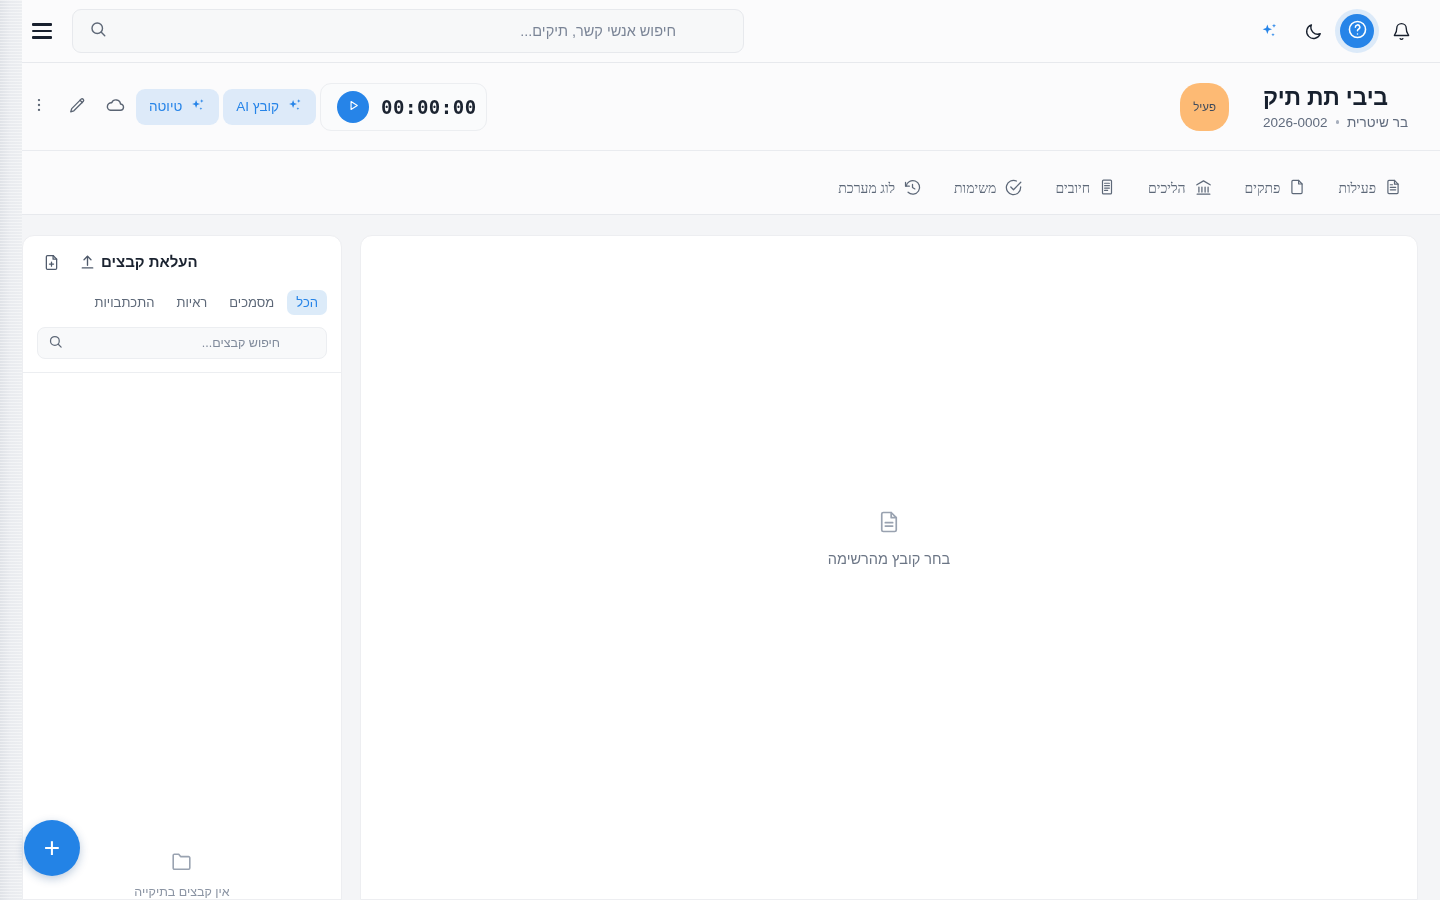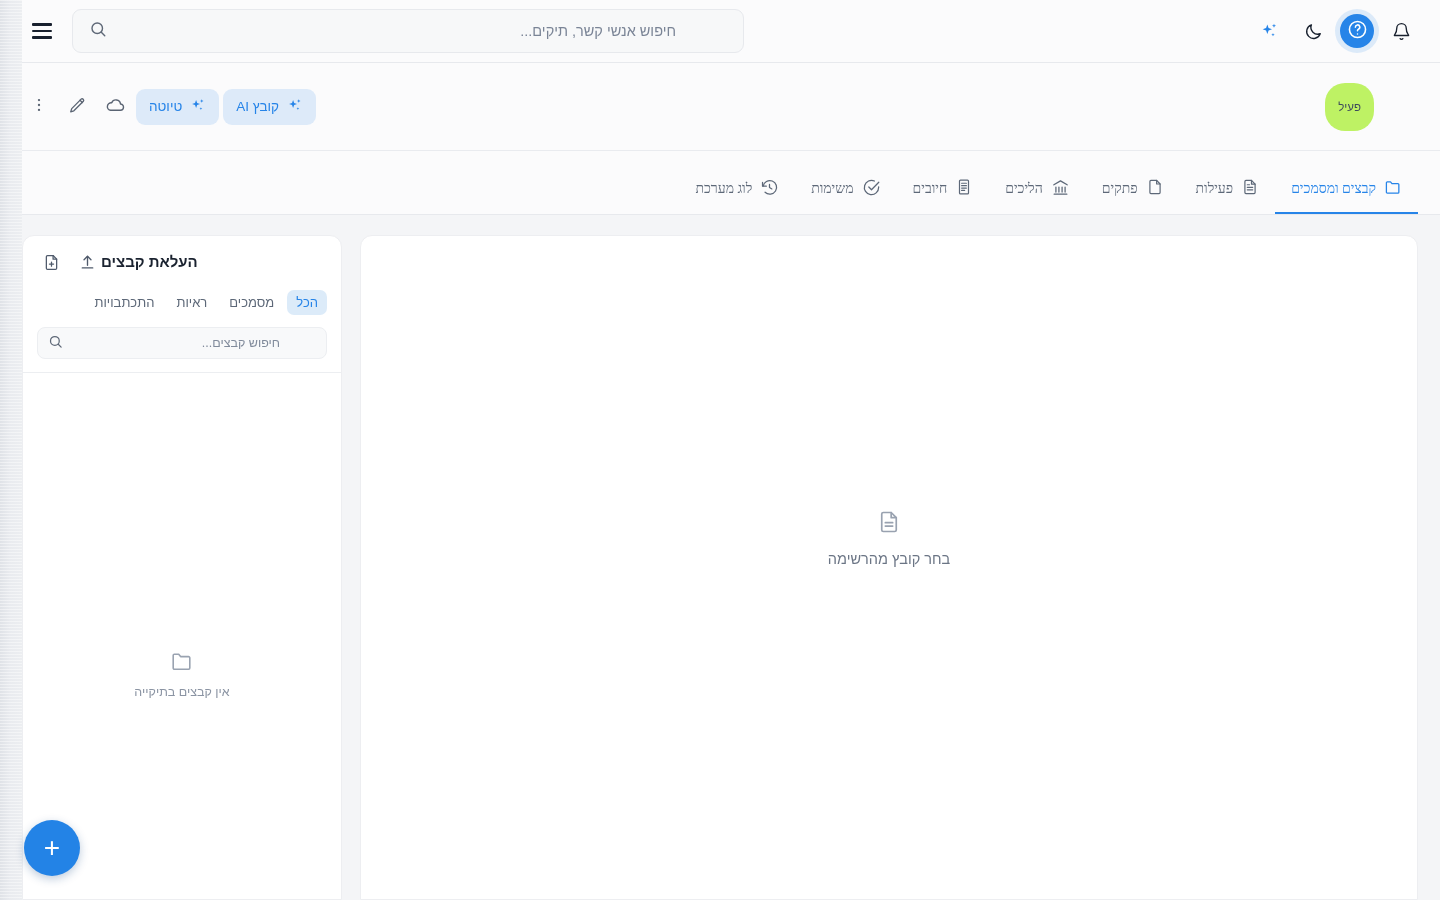--- a/index.html
+++ b/index.html
@@ -154,21 +154,21 @@
   .case-sub .dot {
     width: 3.5px; height: 3.5px;
     border-radius: 50%;
     background: #a6aebc;
     display: inline-block;
   }
   .case-num { direction: ltr; }
 
   .status-badge {
     margin-right: 34px;
-    background: #bef264;
+    background: #fdba74;
     color: #3e4a5c;
     font-size: 11.5px;
     border-radius: 20px;
     padding: 18px 13px;
     white-space: nowrap;
   }
 
   .toolbar {
     margin-right: auto;
     display: flex;
@@ -353,21 +353,21 @@
   }
   .file-search input::placeholder { color: #818b9b; }
 
   .file-list {
     flex: 1;
     border-top: 1px solid #eceef1;
     margin-top: 13px;
     display: flex;
     flex-direction: column;
     align-items: center;
-    justify-content: center;
+    justify-content: flex-end;
     padding-top: 75px;
     gap: 8px;
   }
   .empty-ico { color: #9aa3b1; }
   .empty-txt {
     font-size: 12.5px;
     color: #8b94a3;
   }
 
   .panel-footer {
@@ -480,20 +480,28 @@
     <button class="hamburger">
       <i></i>
       <i></i>
       <i></i>
     </button>
   </div>
 </div>
 
 <div class="case-header">
 
+  <div class="case-titleblock">
+    <div class="case-title">ביבי תת תיק</div>
+    <div class="case-sub">
+      <span>בר שיטרית</span>
+      <span class="dot"></span>
+      <span class="case-num">2026-0002</span>
+    </div>
+  </div>
 
   <div class="status-badge">פעיל</div>
 
   <div class="toolbar">
 
     <button class="t-ico">
       <span>
         <svg width="18" height="18" viewBox="0 0 24 24" fill="#5a6473">
           <circle cx="12" cy="5.4" r="1.55"></circle>
             <circle cx="12" cy="12" r="1.55"></circle>
@@ -534,34 +542,36 @@
       <span>
         <svg width="17" height="17" viewBox="0 0 24 24" fill="#2684e8">
           <path d="M10 4.3 11.5 8.4 15.6 9.9 11.5 11.4 10 15.5 8.5 11.4 4.4 9.9 8.5 8.4z"></path>
           <path d="M18 3.2l.7 1.8 1.8.7-1.8.7-.7 1.8-.7-1.8-1.8-.7 1.8-.7z"></path>
           <path d="M16.8 14.4l.55 1.45 1.45.55-1.45.55-.55 1.45-.55-1.45-1.45-.55 1.45-.55z"></path>
         </svg>
       </span>
       <span>קובץ AI</span>
     </button>
 
+    <div class="timer-box">
+      <button class="timer-play">
+        <span>
+          <svg width="13" height="13" viewBox="0 0 24 24" fill="none" stroke="#ffffff" stroke-width="2.1" stroke-linejoin="round" stroke-linecap="round">
+            <path d="M7.5 4.8 19 12 7.5 19.2z"></path>
+          </svg>
+        </span>
+      </button>
+      <span class="timer-val">00:00:00</span>
+    </div>
   </div>
 </div>
 
 <div class="tabbar">
   <div class="tabs">
 
-    <button class="tab active">
-      <span>
-        <svg width="18" height="18" viewBox="0 0 24 24" fill="none" stroke="#2684e8" stroke-width="1.7" stroke-linecap="round" stroke-linejoin="round">
-          <path d="M3.2 19V6.4a1.2 1.2 0 0 1 1.2-1.2h4.3l1.9 2.4h8a1.2 1.2 0 0 1 1.2 1.2V19a1.2 1.2 0 0 1-1.2 1.2H4.4A1.2 1.2 0 0 1 3.2 19z"></path>
-        </svg>
-      </span>
-      <span>קבצים ומסמכים</span>
-    </button>
 
     <button class="tab">
       <span>
         <svg width="18" height="18" viewBox="0 0 24 24" fill="none" stroke="#5d6878" stroke-width="1.6" stroke-linecap="round" stroke-linejoin="round">
           <path d="M14 3.2H6.6A1.4 1.4 0 0 0 5.2 4.6v14.8a1.4 1.4 0 0 0 1.4 1.4h10.8a1.4 1.4 0 0 0 1.4-1.4V8.2z"></path>
           <path d="M14 3.2v5h4.8"></path>
             <path d="M8.4 12.4h7.2"></path>
             <path d="M8.4 15.8h7.2"></path>
             <path d="M8.4 9h3"></path>
         </svg>

